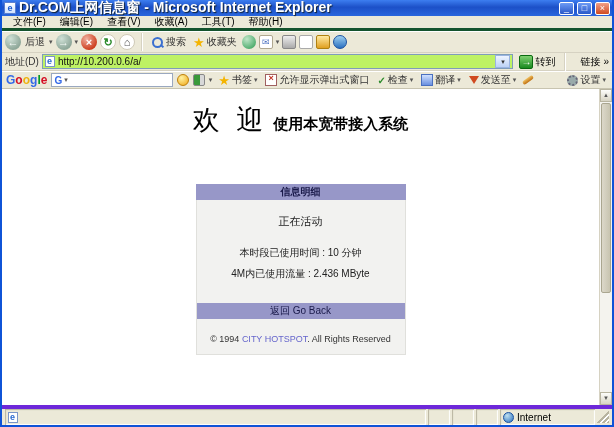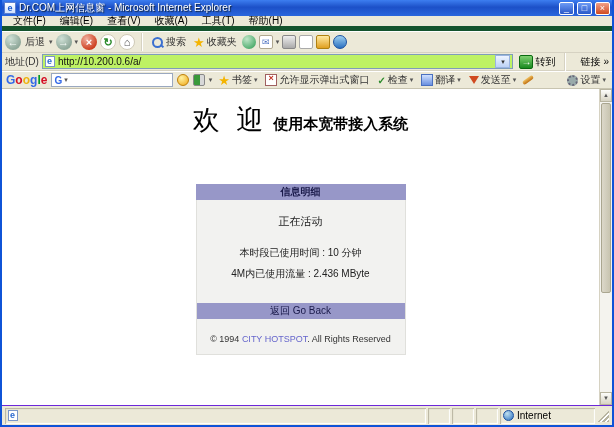--- a/index.html
+++ b/index.html
@@ -7,28 +7,28 @@
   .window{
     width:614px;height:427px;display:flex;flex-direction:column;
     border-left:2px solid #0f53d7;border-right:2px solid #0f53d7;border-bottom:2px solid #0f53d7;
     background:#ece9d8;font-family:"Liberation Sans",sans-serif;color:#000;
   }
   
   .titlebar{height:16px;flex:0 0 16px;display:flex;align-items:center;gap:3px;padding:0 2px;
     background:linear-gradient(180deg,#3d7ef0 0%,#1c50c8 45%,#2a66dd 100%);}
   .app-icon{width:12px;height:12px;background:linear-gradient(#fff,#cfe0ff);border:1px solid #5a7fd0;
     font-size:9px;line-height:10px;text-align:center;color:#1a5ad0;font-weight:bold;}
-  .title-text{flex:1;color:#fff;font-size:10px;font-weight:normal;white-space:nowrap;overflow:hidden;
+  .title-text{flex:1;color:#fff;font-size:14px;font-weight:bold;white-space:nowrap;overflow:hidden;
     text-shadow:1px 1px 1px #123;}
   .winbtn{width:15px;height:13px;border-radius:2px;border:1px solid #fff;color:#fff;font-size:9px;
     line-height:10px;text-align:center;background:linear-gradient(#6d9bf5,#2a58c8);}
   .winbtn.close{background:linear-gradient(#f0a088,#d04a20);}
   
   .menubar{height:15px;flex:0 0 15px;display:flex;align-items:center;font-size:10px;padding-left:4px;
-    border-bottom:5px solid #14532d;}
+    border-bottom:3px solid #14532d;}
   .menu-item{padding:0 7px;white-space:nowrap;}
   
   .toolbar{height:22px;flex:0 0 22px;display:flex;align-items:center;gap:3px;padding:0 3px;
     border-top:1px solid #fff;border-bottom:1px solid #d6d2c2;font-size:10px;}
   .tool-circle{width:16px;height:16px;border-radius:50%;display:inline-flex;align-items:center;
     justify-content:center;color:#fff;font-size:11px;font-weight:bold;}
   .c-back,.c-forward{background:radial-gradient(circle at 35% 30%,#cfe0d6,#8fa89a 70%);color:#f7fbf8;}
   .c-stop{background:radial-gradient(circle at 35% 30%,#f0b0a0,#cc3a1a 75%);}
   .c-refresh,.c-home{background:#fff;border:1px solid #cfcab8;color:#2a8a2a;}
   .c-home{color:#555;}
@@ -97,21 +97,21 @@
   .copyright{margin-top:15px;font-size:9px;color:#333;white-space:nowrap;}
   .copyright .brand{color:#6666cc;}
   
   .scrollbar{flex:0 0 13px;background:#f4f3ee;border-left:1px solid #d6d2c2;display:flex;flex-direction:column;}
   .scroll-btn{height:13px;flex:0 0 13px;background:linear-gradient(#fdfdfb,#d8d4c4);border:1px solid #b8b4a0;
     font-size:6px;line-height:11px;text-align:center;color:#555;}
   .scroll-thumb{flex:0 0 190px;margin:1px;background:linear-gradient(90deg,#dcd8ca,#c8c4b0);border:1px solid #aaa690;border-radius:2px;}
   .scroll-track{flex:1;}
   
   .statusbar{height:20px;flex:0 0 20px;display:flex;align-items:center;gap:2px;padding:1px 3px;
-    border-top:1px solid #6d28d9;font-size:10px;background:#ece9d8;}
+    border-top:4px solid #6d28d9;font-size:10px;background:#ece9d8;}
   .st-pane{height:16px;box-shadow:inset 1px 1px 1px #b8b4a0, inset -1px -1px 1px #fff;display:flex;align-items:center;padding:0 3px;gap:3px;}
   .st-left{flex:1;}
   .st-small{width:22px;}
   .st-right{width:95px;}
   .globe{width:11px;height:11px;border-radius:50%;background:radial-gradient(circle at 35% 30%,#bfe0f0,#2a70c0);border:1px solid #1a50a0;}
   .grip{width:12px;height:12px;background:
     linear-gradient(135deg,transparent 50%,#b8b4a0 50%,#b8b4a0 60%,#fff 60%,#fff 70%,#b8b4a0 70%,#b8b4a0 80%,#fff 80%,#fff 90%,#b8b4a0 90%);}
 </style>
 </head>
 <body>

